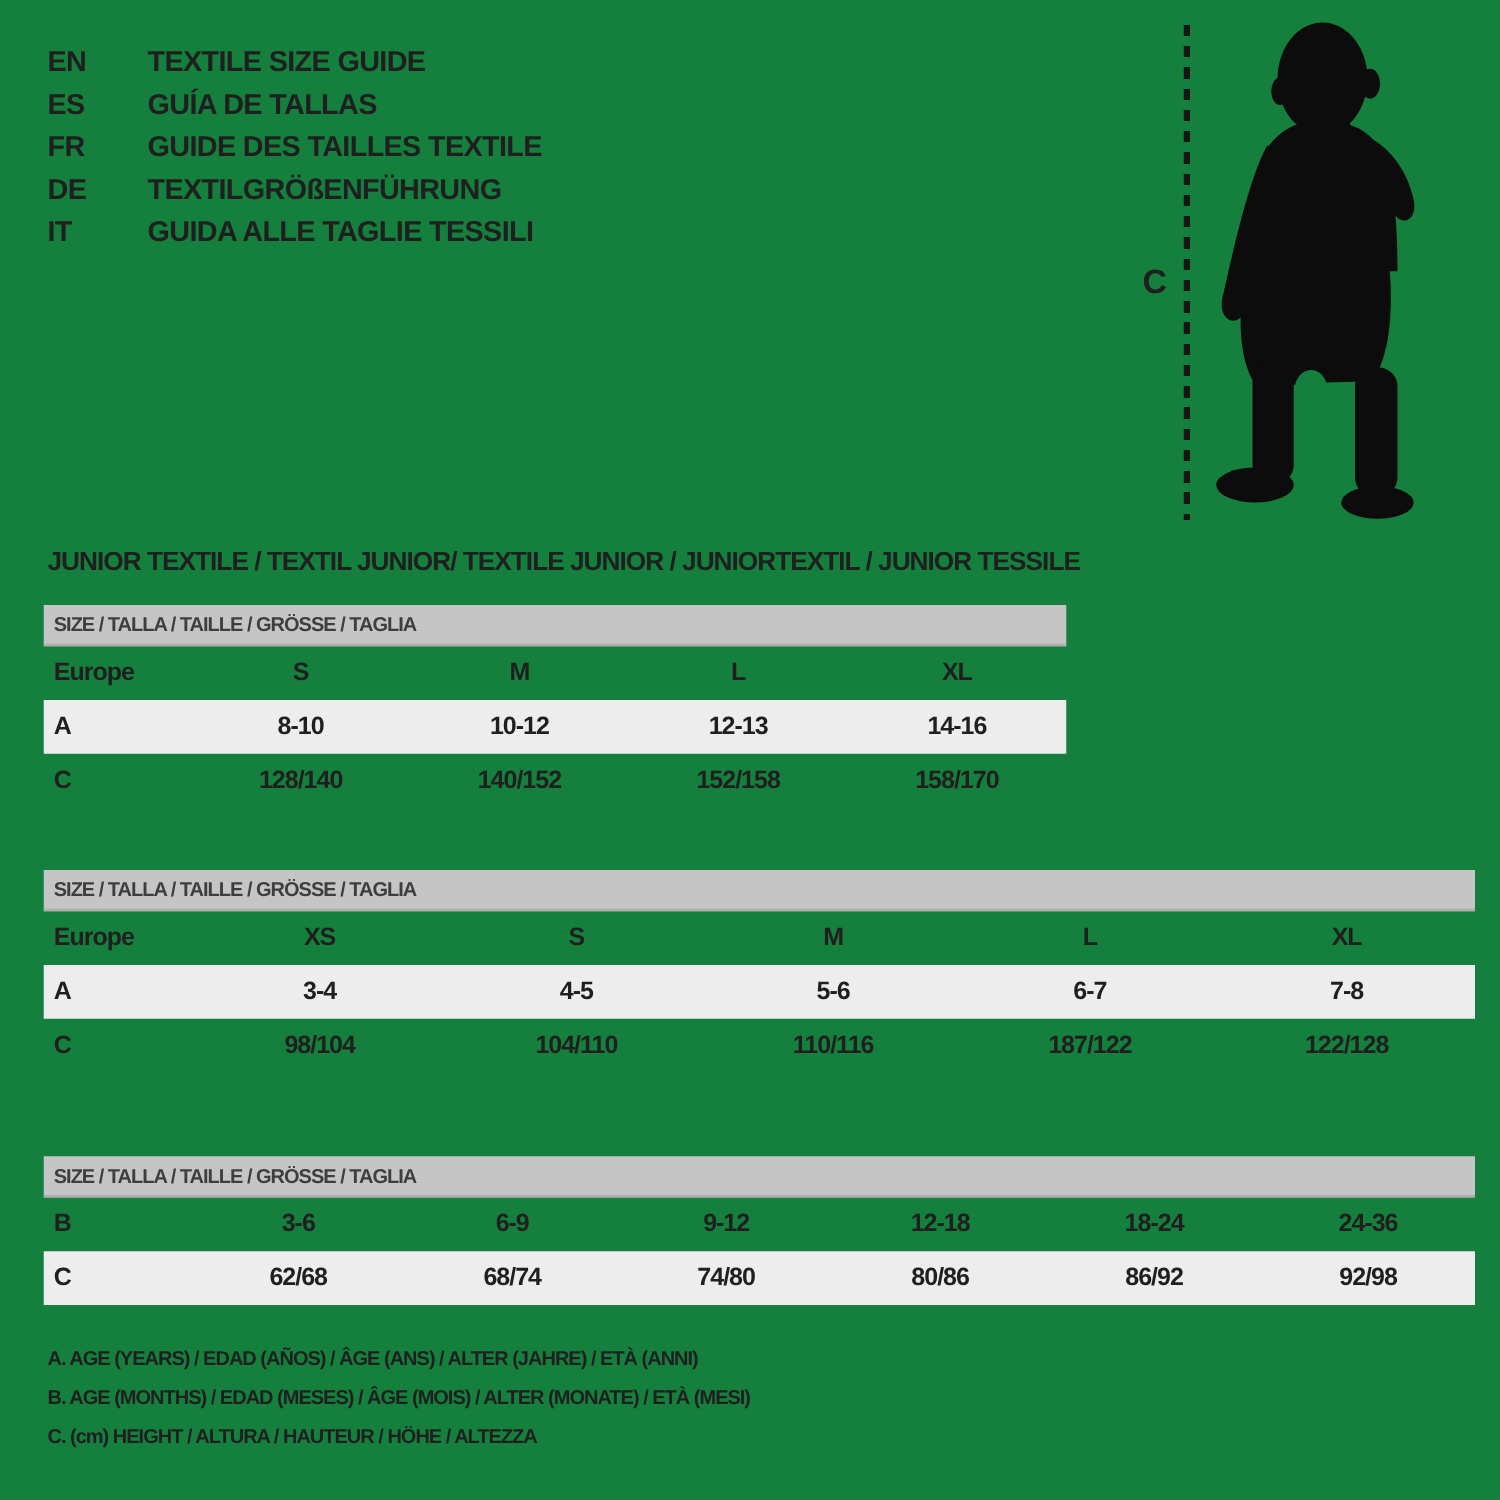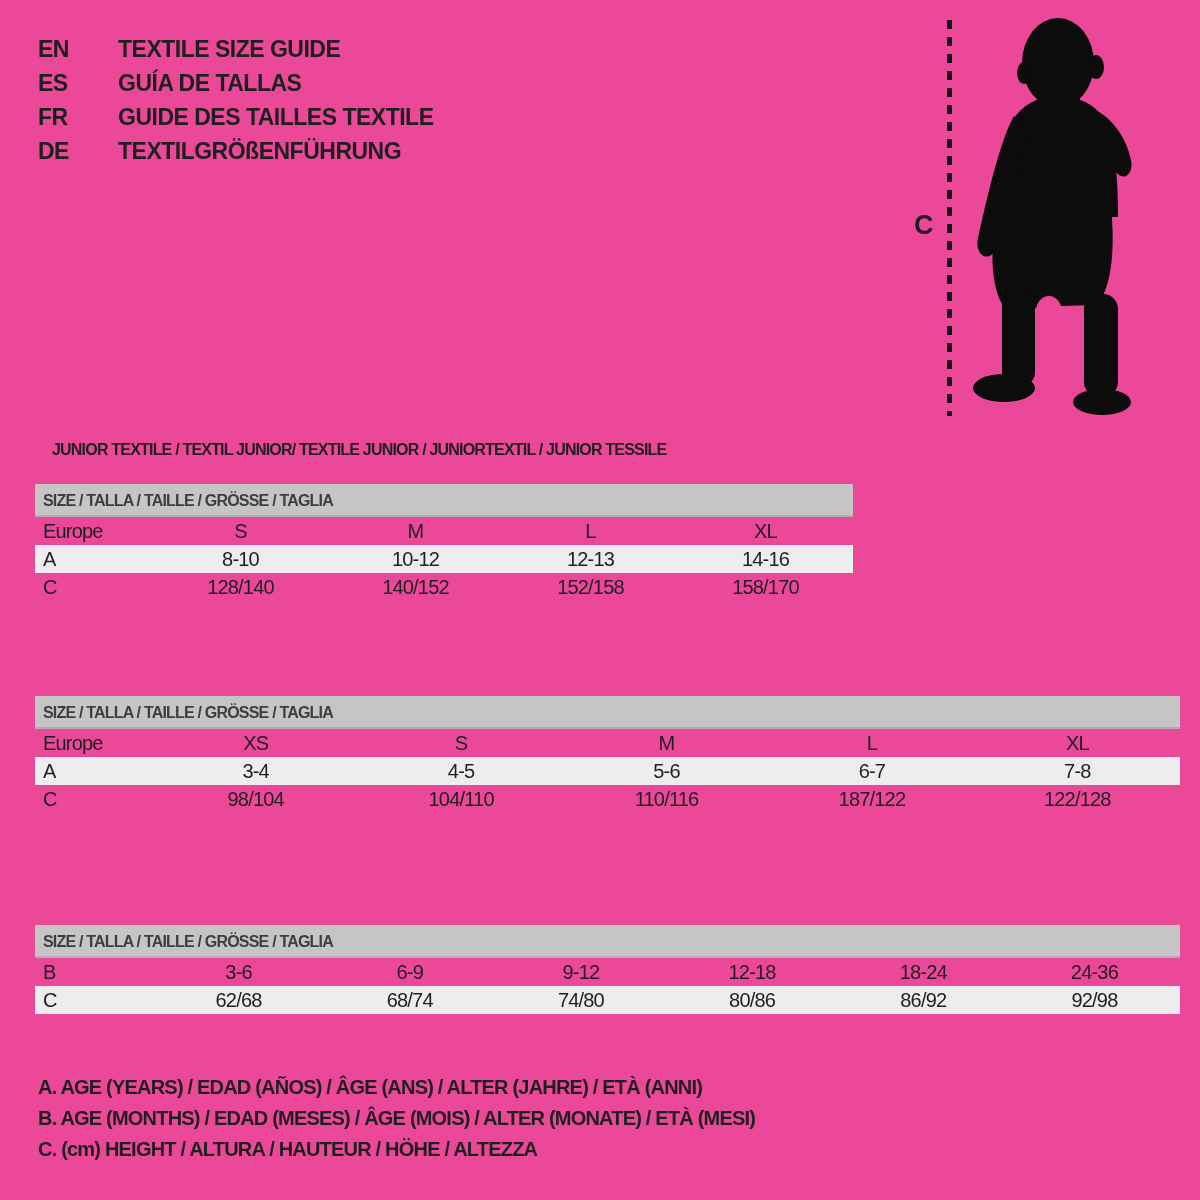--- a/index.html
+++ b/index.html
@@ -2,53 +2,53 @@
 <html><head>
 <meta charset="utf-8">
 <style>
   html,body { margin:0; padding:0; }
   body {
     font-family: "Liberation Sans", "DejaVu Sans", sans-serif;
     background:#ffffff;
   }
   .page {
     position:relative; width:1200px; height:1200px;
-    background:#ec4899; overflow:hidden;
+    background:#15803d; overflow:hidden;
     color:#1f1f1f;
   }
   
   .lang-block { position:absolute; left:38px; top:32px; }
   .lang-row { display:flex; height:34px; align-items:center;
     font-size:23px; font-weight:700; letter-spacing:-0.5px; }
   .lang-code { width:80px; }
   
   .dash-line { position:absolute; left:947px; top:20px; width:5px; height:396px;
     background:repeating-linear-gradient(180deg,#161616 0 9px,transparent 9px 17px); }
   .c-label { position:absolute; left:914px; top:210px;
     font-size:27px; font-weight:700; }
   .figure-svg { position:absolute; left:958px; top:12px; }
   
-  .sec-title { position:absolute; left:52px;
-    font-size:16px; font-weight:700; letter-spacing:-0.8px; line-height:31px;
+  .sec-title { position:absolute; left:38px;
+    font-size:21px; font-weight:700; letter-spacing:-0.8px; line-height:31px;
     white-space:nowrap; }
   
   .stable { position:absolute; left:35px; }
   .thead { height:33px; line-height:33px; background:#c5c5c5;
     border-bottom:2px solid #aeaeae; box-sizing:border-box;
     color:#3e3e3e; font-size:16px; font-weight:700; letter-spacing:-0.8px;
     padding-left:8px; }
-  .trow { display:flex; height:28px; align-items:center;
-    font-size:20px; font-weight:400; letter-spacing:-0.8px; }
+  .trow { display:flex; height:43px; align-items:center;
+    font-size:20px; font-weight:700; letter-spacing:-0.8px; }
   .trow:nth-child(2) { background:#ededed; }
   .tcell { flex:1; text-align:center; }
   .tcell.label { flex:0 0 110px; text-align:left; padding-left:8px; }
   
   .legend { position:absolute; left:38px; top:1072px; }
   .legend-line { height:31px; line-height:31px;
-    font-size:20px; font-weight:700; letter-spacing:-0.8px; white-space:nowrap; }
+    font-size:16px; font-weight:700; letter-spacing:-0.8px; white-space:nowrap; }
 </style>
 </head>
 <body>
 
 <div class="page">
 
   <div class="lang-block">
     <div class="lang-row">
       <span class="lang-code">EN</span>
       <span>TEXTILE SIZE GUIDE</span>
@@ -57,20 +57,24 @@
       <span class="lang-code">ES</span>
       <span>GUÍA DE TALLAS</span>
     </div>
     <div class="lang-row">
       <span class="lang-code">FR</span>
       <span>GUIDE DES TAILLES TEXTILE</span>
     </div>
     <div class="lang-row">
       <span class="lang-code">DE</span>
       <span>TEXTILGRÖßENFÜHRUNG</span>
+    </div>
+    <div class="lang-row">
+      <span class="lang-code">IT</span>
+      <span>GUIDA ALLE TAGLIE TESSILI</span>
     </div>
   </div>
 
   <div class="dash-line"></div>
   <div class="c-label">C</div>
   <svg class="figure-svg" width="190" height="405" viewBox="0 0 190 405" aria-hidden="true">
     <g fill="#0c0c0c">
       <ellipse cx="100" cy="51" rx="36" ry="45"></ellipse>
       <ellipse cx="66" cy="61" rx="7" ry="11"></ellipse>
       <ellipse cx="138" cy="55" rx="8" ry="12"></ellipse>

